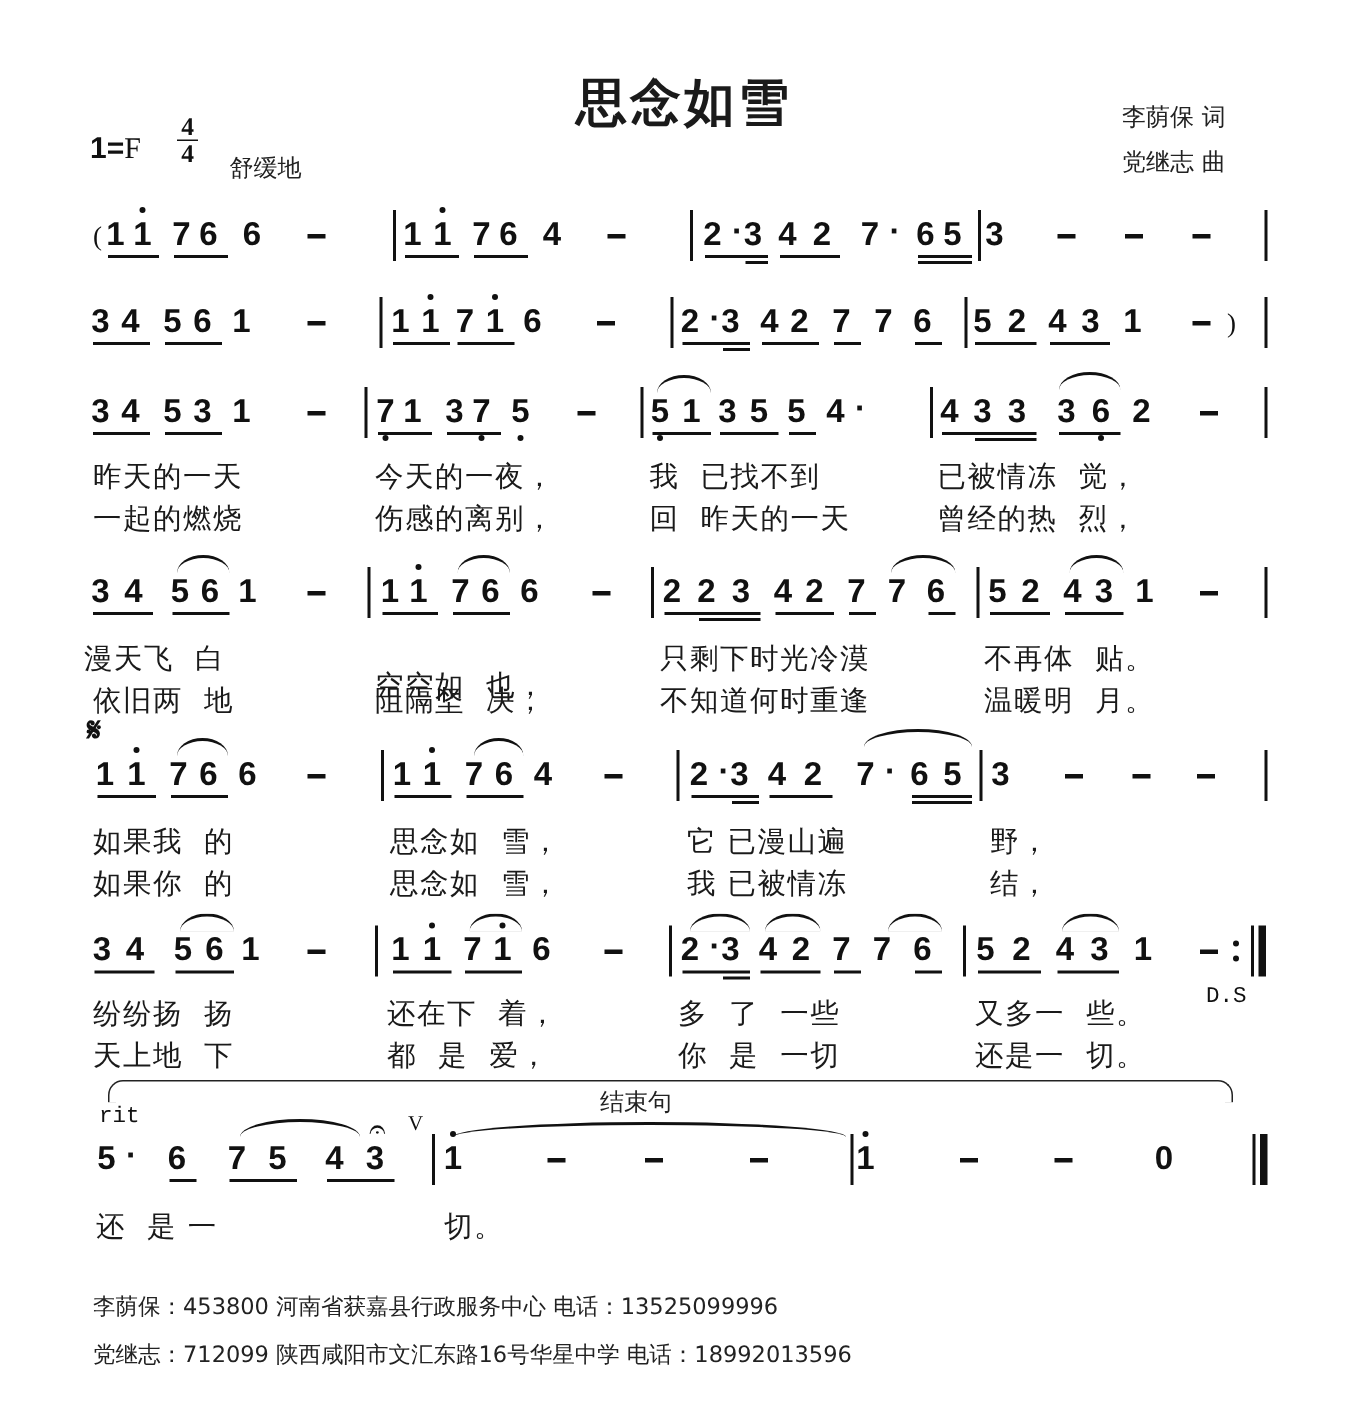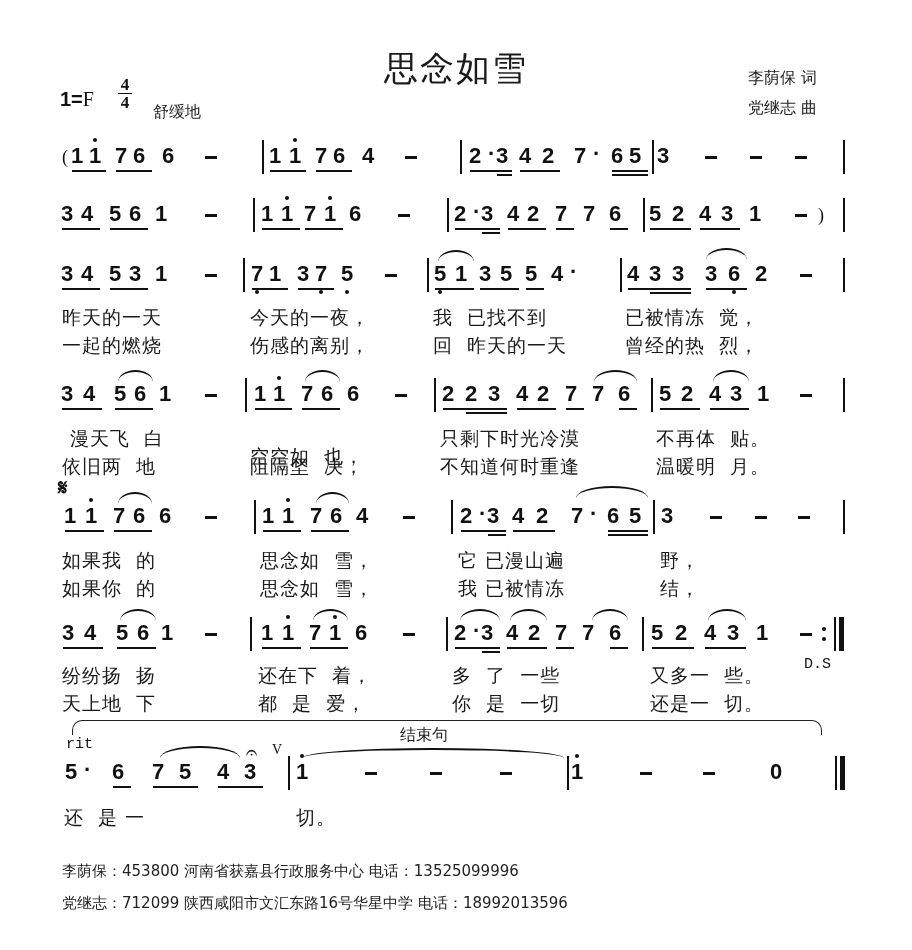--- a/index.html
+++ b/index.html
@@ -1,20 +1,20 @@
 <!DOCTYPE html>
 <html><head>
 <meta charset="utf-8">
 <style>
   html, body { margin:0; padding:0; background:#ffffff; }
   body { width:912px; height:950px; position:relative; overflow:hidden;
          font-family:"DejaVu Sans","Liberation Sans",sans-serif; color:#111; }
   .abs { position:absolute; }
   .title { left:0; width:912px; top:46px; text-align:center; font-family:"DejaVu Serif","Liberation Serif",serif;
-           font-size:34px; letter-spacing:2px; color:#1a1a1a; }
+           font-size:34px; letter-spacing:2px; color:#1a1a1a;font-weight:bold; }
   .credit { font-family:"DejaVu Sans","Liberation Sans",sans-serif; font-size:16px; color:#222; }
   .key { left:60px; top:88px; font-family:"Liberation Sans",sans-serif; font-size:20px; font-weight:bold; }
   .key .f { font-weight:normal; font-family:"Liberation Serif",serif; }
   .ts { left:118px; top:76px; width:14px; text-align:center; font-family:"Liberation Serif",serif; font-weight:bold; font-size:17px; line-height:17px; }
   .ts .num { border-bottom:1.5px solid #111; display:block; }
   .tempo { left:153px; top:102px; font-size:16px; color:#222; }
 
   .note { position:absolute; font-family:"Liberation Sans",sans-serif; font-weight:bold; font-size:22px;
           width:18px; text-align:center; line-height:24px; }
   .note .hdot { position:absolute; left:50%; width:4px; height:4px; background:#111; border-radius:50%; margin-left:-2px; top:-6px; }
@@ -336,21 +336,21 @@
   </div>
 <div id="lyrics">
     <div class="lyric" style="left: 62px; top: 305px;">昨天的一天</div>
     <div class="lyric" style="left: 250px; top: 305px; text-align: right;">今天的一夜，</div>
     <div class="lyric" style="left: 433px; top: 305px;">我  已找不到</div>
     <div class="lyric" style="left: 625px; top: 305px;">已被情冻  觉，</div>
     <div class="lyric" style="left: 62px; top: 333px;">一起的燃烧</div>
     <div class="lyric" style="left: 250px; top: 333px;">伤感的离别，</div>
     <div class="lyric" style="left: 433px; top: 333px;">回  昨天的一天</div>
     <div class="lyric" style="left: 625px; top: 333px;">曾经的热  烈，</div>
-    <div class="lyric" style="left: 70px; top: 426px;">漫天飞  白</div>
+    <div class="lyric" style="left: 56px; top: 426px;">漫天飞  白</div>
     <div class="lyric" style="left: 250px; top: 444px;">空空如  也，</div>
     <div class="lyric" style="left: 440px; top: 426px;">只剩下时光冷漠</div>
     <div class="lyric" style="left: 656px; top: 426px;">不再体  贴。</div>
     <div class="lyric" style="left: 62px; top: 454px;">依旧两  地</div>
     <div class="lyric" style="left: 250px; top: 454px;">阻隔坚  决，</div>
     <div class="lyric" style="left: 440px; top: 454px;">不知道何时重逢</div>
     <div class="lyric" style="left: 656px; top: 454px;">温暖明  月。</div>
     <div class="lyric" style="left: 62px; top: 548px;">如果我  的</div>
     <div class="lyric" style="left: 260px; top: 548px;">思念如  雪，</div>
     <div class="lyric" style="left: 458px; top: 548px;">它 已漫山遍</div>

